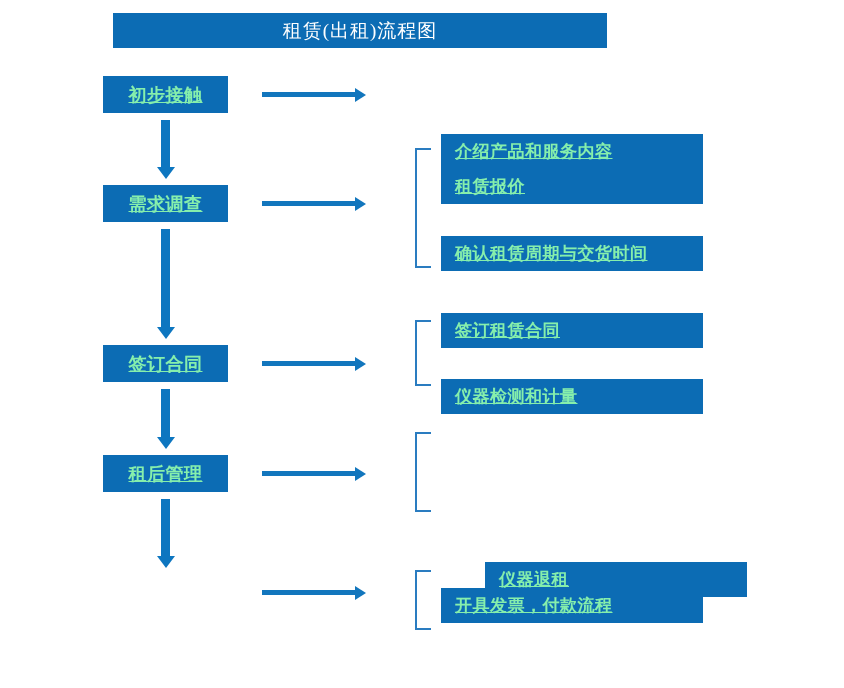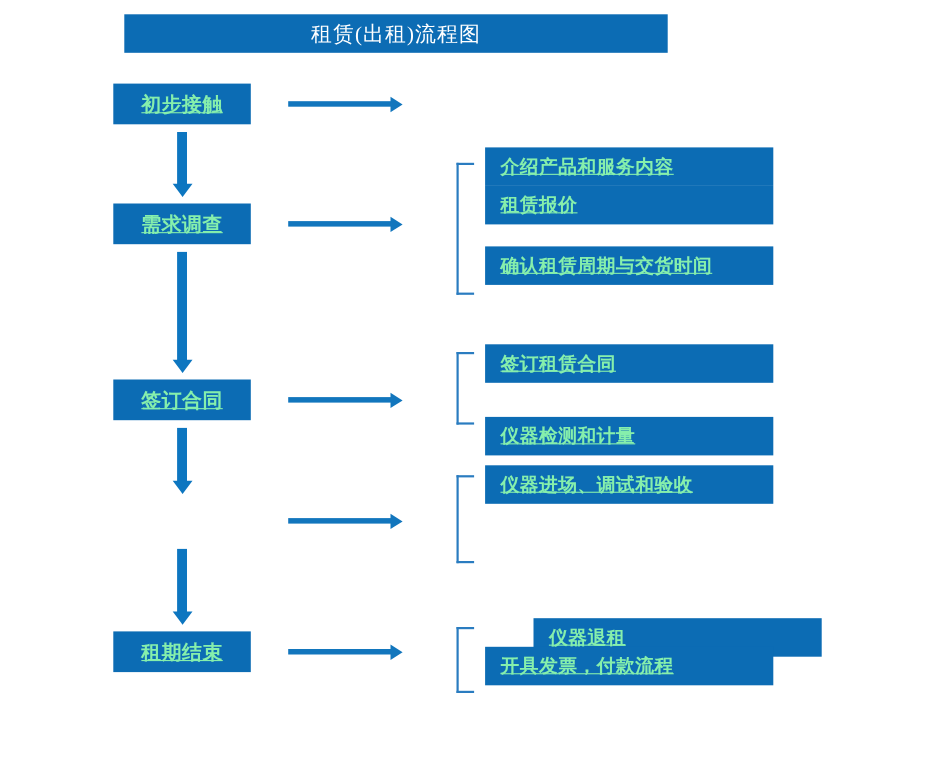--- a/index.html
+++ b/index.html
@@ -107,40 +107,39 @@
 </head>
 <body>
 
 <div id="canvas">
 
   <div class="title-bar">租赁(出租)流程图</div>
 
   <div class="box stage-box" style="top:76px;">初步接触</div>
   <div class="box stage-box" style="top:185px;">需求调查</div>
   <div class="box stage-box" style="top:345px;">签订合同</div>
-  <div class="box stage-box" style="top:574px;">租期结束</div>
+  <div class="box stage-box" style="top:455px;">租后管理</div>
 
   <div class="v-arrow" style="left:161px; top:120px; height:48px;"></div>
   <div class="v-arrow" style="left:161px; top:229px; height:99px;"></div>
   <div class="v-arrow" style="left:161px; top:389px; height:49px;"></div>
   <div class="v-arrow" style="left:161px; top:499px; height:58px;"></div>
 
   <div class="h-arrow" style="left:262px; top:92px;  width:94px;"></div>
   <div class="h-arrow" style="left:262px; top:201px; width:94px;"></div>
   <div class="h-arrow" style="left:262px; top:361px; width:94px;"></div>
   <div class="h-arrow" style="left:262px; top:471px; width:94px;"></div>
   <div class="h-arrow" style="left:262px; top:590px; width:94px;"></div>
 
   <div class="bracket" style="left:415px; top:148px; height:120px;"></div>
   <div class="bracket" style="left:415px; top:320px; height:66px;"></div>
   <div class="bracket" style="left:415px; top:432px; height:80px;"></div>
   <div class="bracket" style="left:415px; top:570px; height:60px;"></div>
 
   <div class="box detail-box" style="top:134px;">介绍产品和服务内容</div>
   <div class="box detail-box" style="top:169px;">租赁报价</div>
-  <div class="box detail-box" style="top:224px;">确认租赁周期与交货时间</div>
+  <div class="box detail-box" style="top:236px;">确认租赁周期与交货时间</div>
   <div class="box detail-box" style="top:313px;">签订租赁合同</div>
   <div class="box detail-box" style="top:379px;">仪器检测和计量</div>
-  <div class="box detail-box" style="top:423px;">仪器进场、调试和验收</div>
   <div class="box detail-box" style="top:562px;margin-left:44px;">仪器退租</div>
   <div class="box detail-box" style="top:588px;">开具发票，付款流程</div>
 
 </div>
 
 </body></html>

